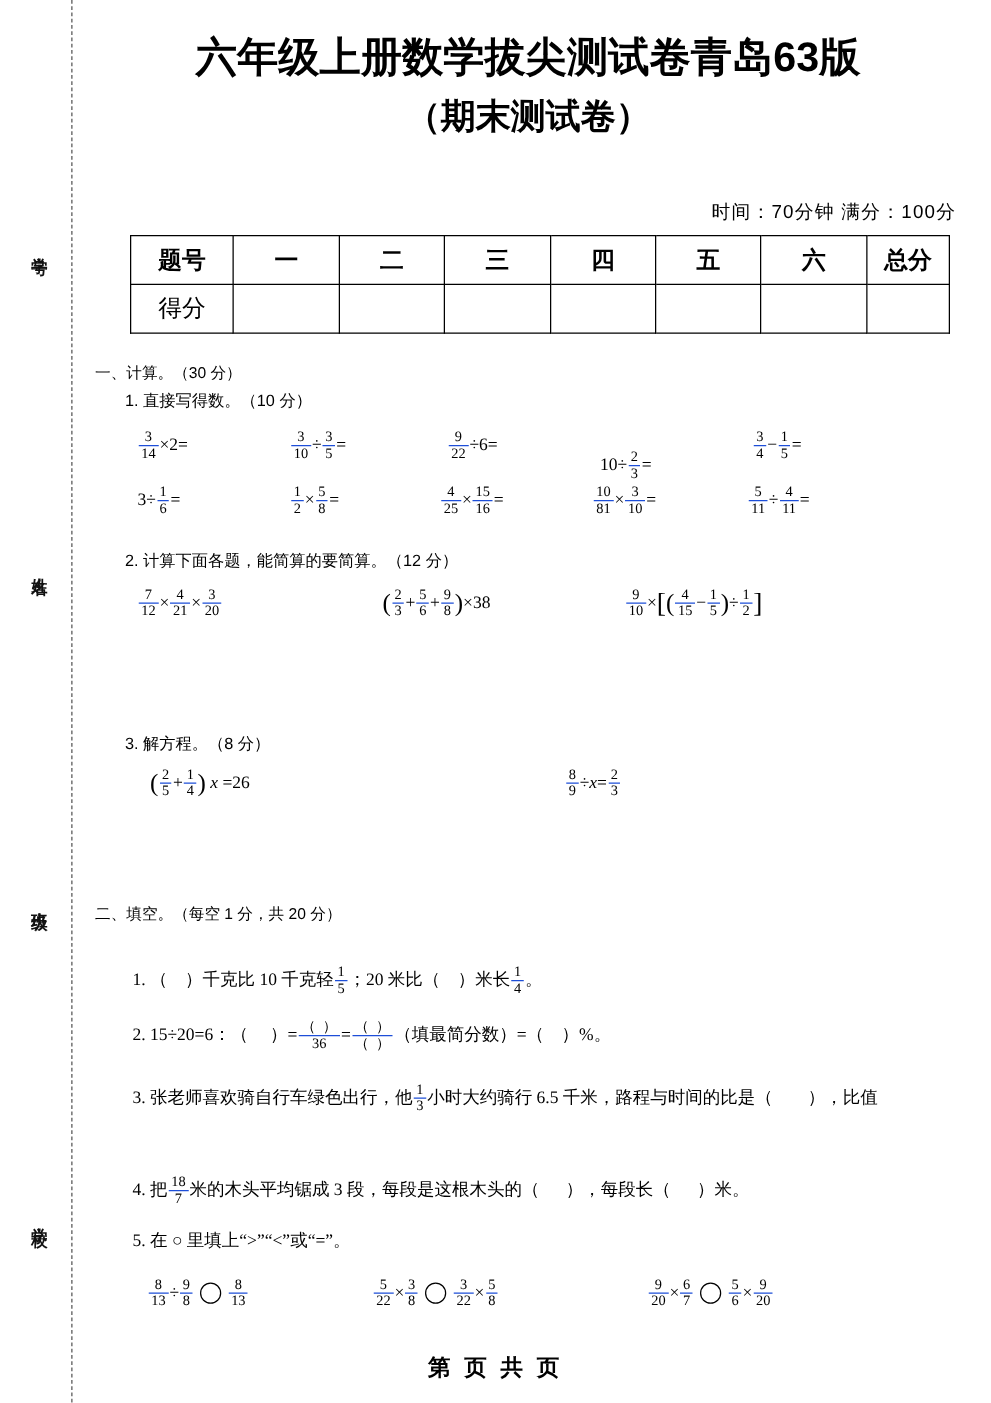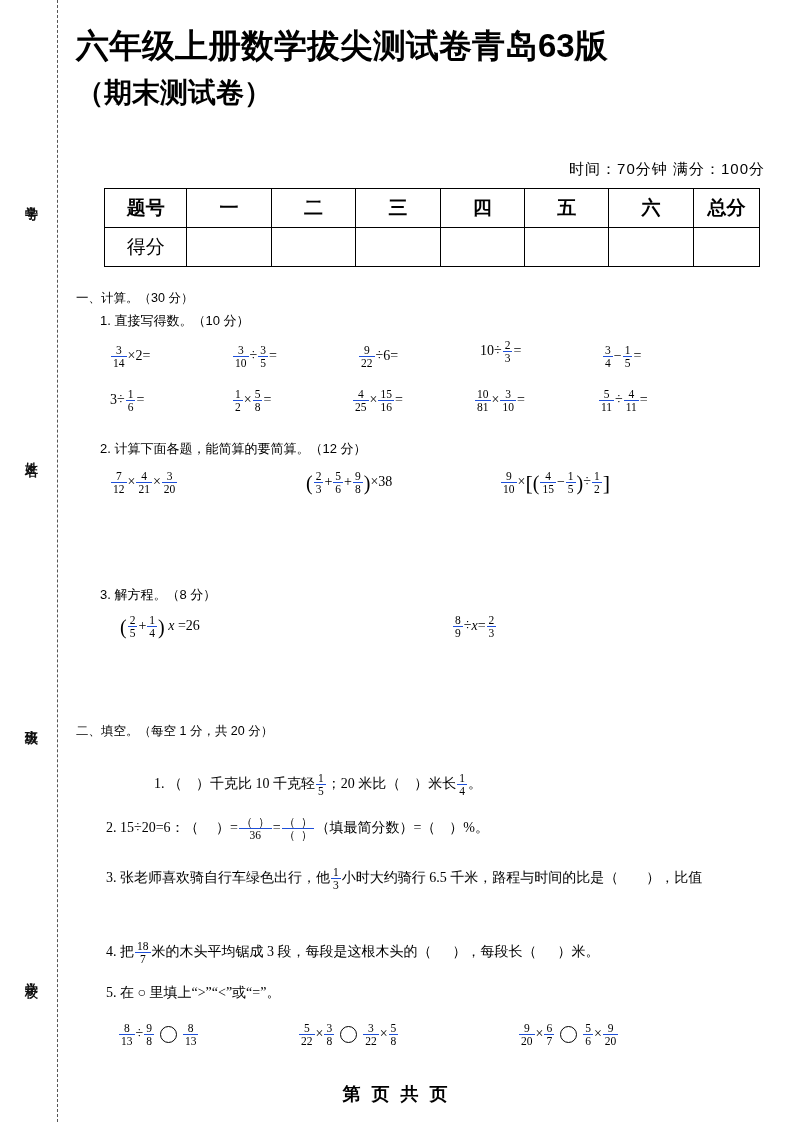--- a/index.html
+++ b/index.html
@@ -24,21 +24,21 @@
     writing-mode:vertical-rl;
     font-family:"Liberation Sans", sans-serif;
     font-weight:bold;
     font-size:13px;
     letter-spacing:2px;
     color:#111;
   }
   
   .title-wrap{
     position:absolute;left:76px;right:24px;top:24px;
-    text-align:left;
+    text-align:center;
   }
   .title-main{
     font-family:"Liberation Sans", sans-serif;
     font-weight:bold;
     font-size:33px;
     line-height:44px;
     letter-spacing:0px;
   }
   .title-sub{
     font-family:"Liberation Sans", sans-serif;
@@ -169,21 +169,21 @@
 
   <div class="item" style="left:110px;top:344px;">
     <span class="frac"><span class="num">3</span><span class="den">14</span></span><span class="big">×2=</span>
   </div>
   <div class="item" style="left:232px;top:344px;">
     <span class="frac"><span class="num">3</span><span class="den">10</span></span><span class="big">÷</span><span class="frac"><span class="num">3</span><span class="den">5</span></span><span class="big">=</span>
   </div>
   <div class="item" style="left:358px;top:344px;">
     <span class="frac"><span class="num">9</span><span class="den">22</span></span><span class="big">÷6=</span>
   </div>
-  <div class="item" style="left:480px;top:339px;">
+  <div class="item" style="left:480px;top:360px;">
     <span class="big">10÷</span><span class="frac"><span class="num">2</span><span class="den">3</span></span><span class="big">=</span>
   </div>
   <div class="item" style="left:602px;top:344px;">
     <span class="frac"><span class="num">3</span><span class="den">4</span></span><span class="big">−</span><span class="frac"><span class="num">1</span><span class="den">5</span></span><span class="big">=</span>
   </div>
 
   <div class="item" style="left:110px;top:388px;">
     <span class="big">3÷</span><span class="frac"><span class="num">1</span><span class="den">6</span></span><span class="big">=</span>
   </div>
   <div class="item" style="left:232px;top:388px;">
@@ -213,21 +213,21 @@
   <div class="q-title" style="left:100px;top:586px;">3. 解方程。（8 分）</div>
   <div class="item" style="left:120px;top:614px;">
     <span class="paren">(</span><span class="frac"><span class="num">2</span><span class="den">5</span></span><span class="big">+</span><span class="frac"><span class="num">1</span><span class="den">4</span></span><span class="paren">)</span><span class="big"> <i>x</i> =26</span>
   </div>
   <div class="item" style="left:452px;top:614px;">
     <span class="frac"><span class="num">8</span><span class="den">9</span></span><span class="big">÷<i>x</i>=</span><span class="frac"><span class="num">2</span><span class="den">3</span></span>
   </div>
 
   <div class="sec-title" style="left:76px;top:723px;">二、填空。（每空 1 分，共 20 分）</div>
 
-  <div class="item" style="left:106px;top:772px;margin-left:48px;">
+  <div class="item" style="left:106px;top:772px;">
     <span class="big">1. （&nbsp;&nbsp;&nbsp;&nbsp;）千克比 10 千克轻</span><span class="frac"><span class="num">1</span><span class="den">5</span></span><span class="big">；20 米比（&nbsp;&nbsp;&nbsp;&nbsp;）米长</span><span class="frac"><span class="num">1</span><span class="den">4</span></span><span class="big">。</span>
   </div>
 
   <div class="item" style="left:106px;top:816px;">
     <span class="big">2. 15÷20=6：（&nbsp;&nbsp;&nbsp;&nbsp;&nbsp;）=</span><span class="frac"><span class="num">（&nbsp;&nbsp;）</span><span class="den">36</span></span><span class="big">=</span><span class="frac"><span class="num">（&nbsp;&nbsp;）</span><span class="den">（&nbsp;&nbsp;）</span></span><span class="big">（填最简分数）=（&nbsp;&nbsp;&nbsp;&nbsp;）%。</span>
   </div>
 
   <div class="item" style="left:106px;top:866px;">
     <span class="big">3. 张老师喜欢骑自行车绿色出行，他</span><span class="frac"><span class="num">1</span><span class="den">3</span></span><span class="big">小时大约骑行 6.5 千米，路程与时间的比是（</span><span class="big">&nbsp;&nbsp;&nbsp;&nbsp;&nbsp;&nbsp;&nbsp;&nbsp;</span><span class="big">），比值</span>
   </div>

